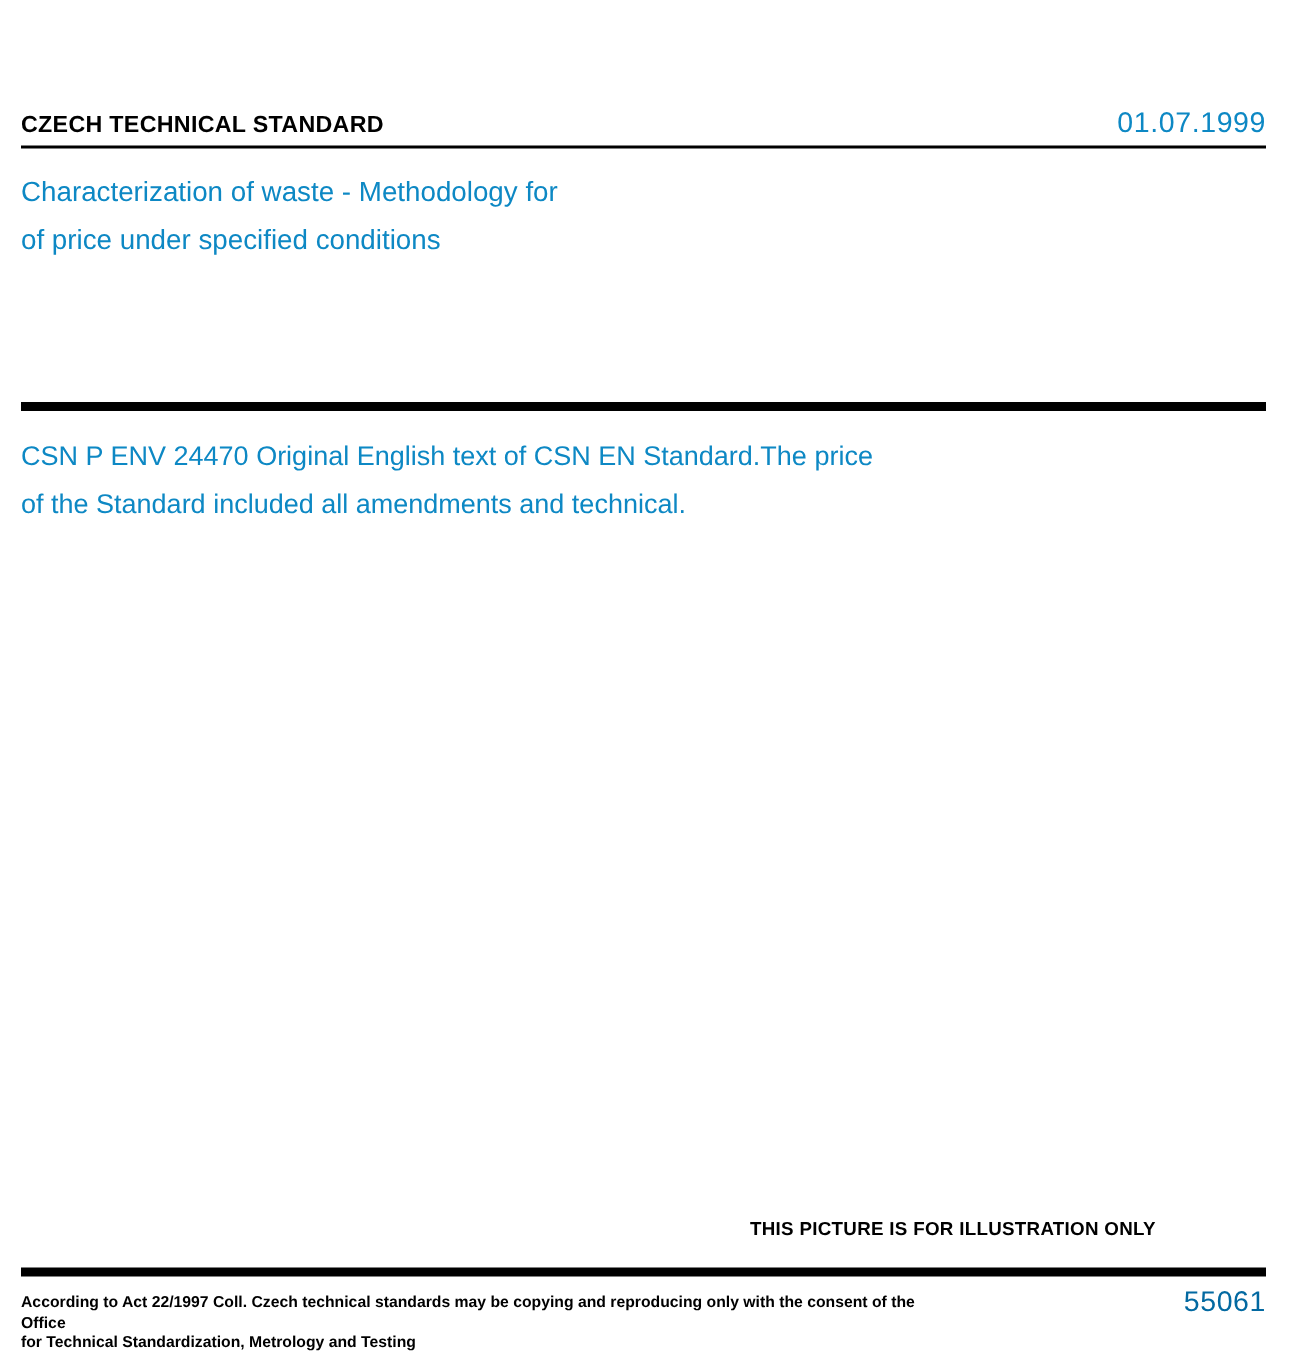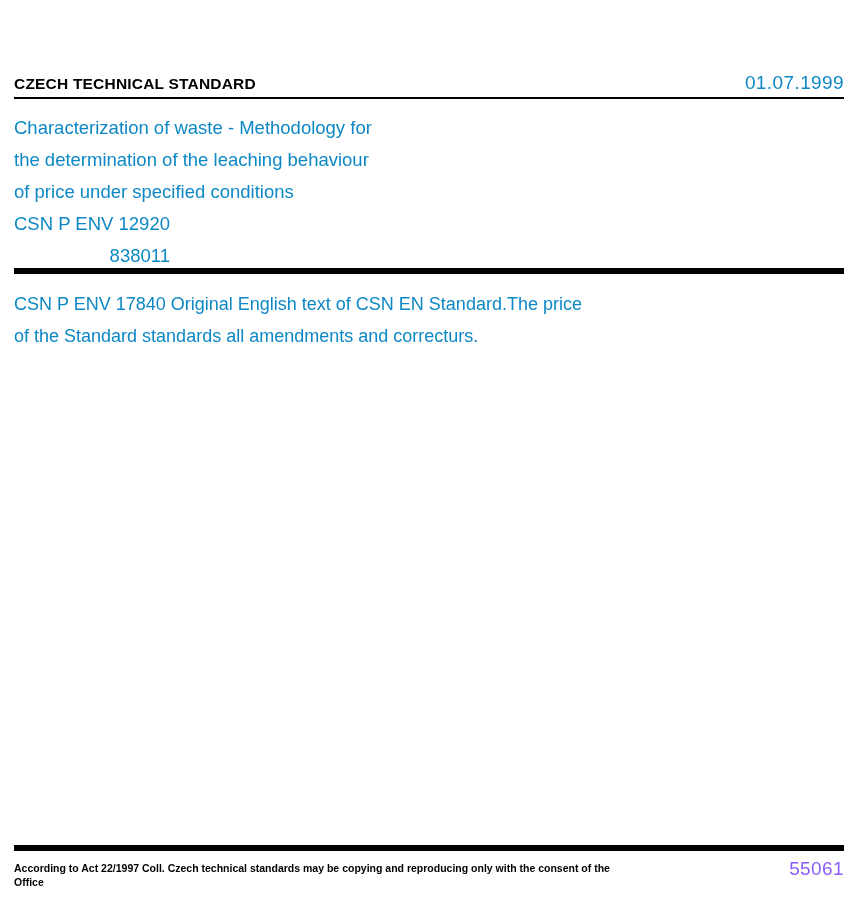--- a/index.html
+++ b/index.html
@@ -138,65 +138,62 @@
   }
   .footer-legal {
     font-size: 10.5px;
     font-weight: bold;
     line-height: 13.5px;
     color: #000000;
     max-width: 600px;
   }
   .footer-number {
     font-size: 19px;
-    color: #8b5cf6;
+    color: #0369a1;
     letter-spacing: 0.4px;
     position: relative;
     top: -4px;
   }
 </style>
 </head>
 <body>
 
 <div class="page">
 
   <div class="header-row">
     <div class="header-title">CZECH TECHNICAL STANDARD</div>
     <div class="header-date">01.07.1999</div>
   </div>
 
   <div class="rule-thin top"></div>
 
   <div class="title-block">
     <div class="doc-title">
       <div>Characterization of waste - Methodology for</div>
-      <div>the determination of the leaching behaviour</div>
       <div>of price under specified conditions</div>
-    </div>
-    <div class="doc-codes">
-      <div>CSN P ENV 12920</div>
-      <div>838011</div>
     </div>
   </div>
 
   <div class="rule-thick mid"></div>
 
   <div class="abstract">
-    <div>CSN P ENV 17840 Original English text of CSN EN Standard.The price</div>
-    <div>of the Standard standards all amendments and correcturs.</div>
+    <div>CSN P ENV 24470 Original English text of CSN EN Standard.The price</div>
+    <div>of the Standard included all amendments and technical.</div>
   </div>
 
   <div class="ghost g1"></div>
   <div class="ghost g2"></div>
   <div class="ghost g3"></div>
   <div class="ghost g4"></div>
 
+  <div class="illustration-note">THIS PICTURE IS FOR ILLUSTRATION ONLY</div>
 
   <div class="rule-thick bottom"></div>
 
   <div class="footer">
     <div class="footer-legal">
       <div>According to Act 22/1997 Coll. Czech technical standards may be copying and reproducing only with the consent of the Office</div>
+      <div>for Technical Standardization, Metrology and Testing</div>
     </div>
     <div class="footer-number">55061</div>
   </div>
 
 </div>
 
 </body></html>

